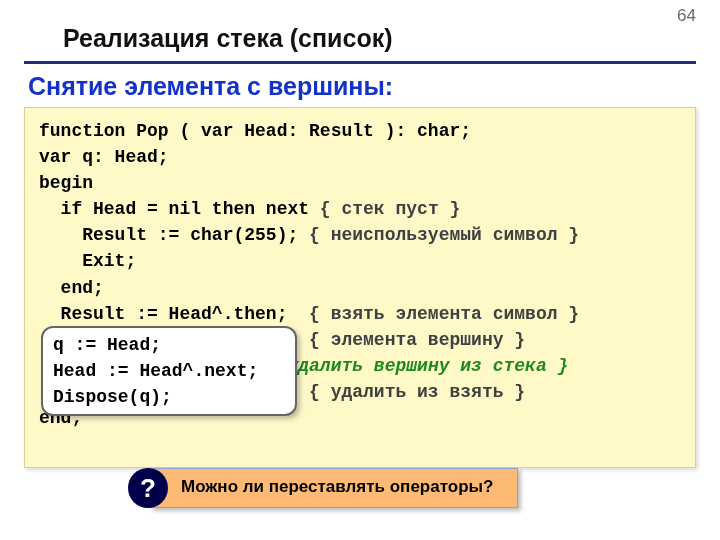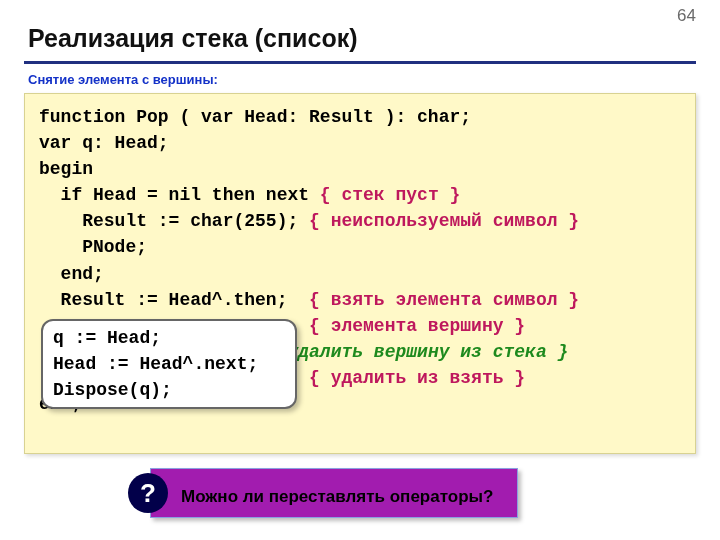--- a/index.html
+++ b/index.html
@@ -16,65 +16,65 @@
     top: 6px;
     right: 24px;
     font-size: 17px;
     color: #6a6a6a;
   }
   .title {
     font-size: 25px;
     font-weight: bold;
     color: #111;
     padding: 24px 28px 8px 28px;
+    margin-left: 35px;
   }
   .title-underline {
     height: 3px;
     background: #203080;
     margin: 0 24px 8px 24px;
   }
   .subtitle {
-    font-size: 13px;
+    font-size: 25px;
     font-weight: bold;
     color: #1432c8;
     padding: 0 28px 6px 28px;
   }
   .code-box {
     margin: 0 24px;
     background: #fff9c8;
     border: 1px solid #d8d292;
     box-shadow: 2px 2px 4px rgba(0,0,0,0.15);
     padding: 10px 14px 10px 14px;
     font-family: "Courier New", Courier, monospace;
     font-size: 18px;
     line-height: 1.45;
     font-weight: bold;
     color: #000;
     position: relative;
     white-space: pre;
   }
-  .comment { color: #be185d; }
+  .comment { color: #404040; }
   .comment-it { color: #1e8a1e; font-style: italic; }
   .callout {
     position: absolute;
     left: 16px;
     top: 218px;
     width: 256px;
     height: 90px;
     background: #ffffff;
     border: 2px solid #666;
     border-radius: 12px;
     box-shadow: 3px 3px 5px rgba(0,0,0,0.25);
     padding: 4px 10px 4px 10px;
     font-family: "Courier New", Courier, monospace;
     font-size: 18px;
     font-weight: bold;
     line-height: 1.45;
     white-space: pre;
-    margin-top: 7px;
   }
   .question-row {
     position: absolute;
     left: 128px;
     top: 468px;
     display: flex;
     align-items: center;
   }
   .q-badge {
     width: 40px; height: 40px;
@@ -83,24 +83,24 @@
     color: #fff;
     font-weight: bold;
     font-size: 26px;
     display: flex;
     align-items: center;
     justify-content: center;
     z-index: 2;
     position: relative;
   }
   .q-box {
-    background: #a21caf;
+    background: #fdba74;
     border: 1px solid #8aa0e0;
     box-shadow: 3px 3px 4px rgba(0,0,0,0.25);
-    padding: 18px 24px 10px 30px;
+    padding: 8px 24px 10px 30px;
     margin-left: -18px;
     font-size: 17px;
     font-weight: bold;
     color: #000;
   }
 </style>
 </head>
 <body>
 
 <div class="page-num">64</div>
@@ -108,21 +108,21 @@
 <div class="title">Реализация стека (список)</div>
 <div class="title-underline"></div>
 
 <div class="subtitle">Снятие элемента с вершины:</div>
 
 <div class="code-box"><span>function Pop ( var Head: Result ): char;</span>
 <span>var q: Head;</span>
 <span>begin</span>
 <span>  if Head = nil then next </span><span class="comment">{ стек пуст }</span>
 <span>    Result := char(255); </span><span class="comment">{ неиспользуемый символ }</span>
-<span>    PNode;</span>
+<span>    Exit;</span>
 <span>  end;</span>
 <span>  Result := Head^.then;  </span><span class="comment">{ взять элемента символ }</span>
 <span>                         </span><span class="comment">{ элемента вершину }</span>
 <span>                       </span><span class="comment-it">удалить вершину из стека }</span>
 <span>                         </span><span class="comment">{ удалить из взять }</span>
 <span>end;</span>
   <div class="callout"><span>q := Head;</span>
 <span>Head := Head^.next;</span>
 <span>Dispose(q);</span></div>
 </div>

